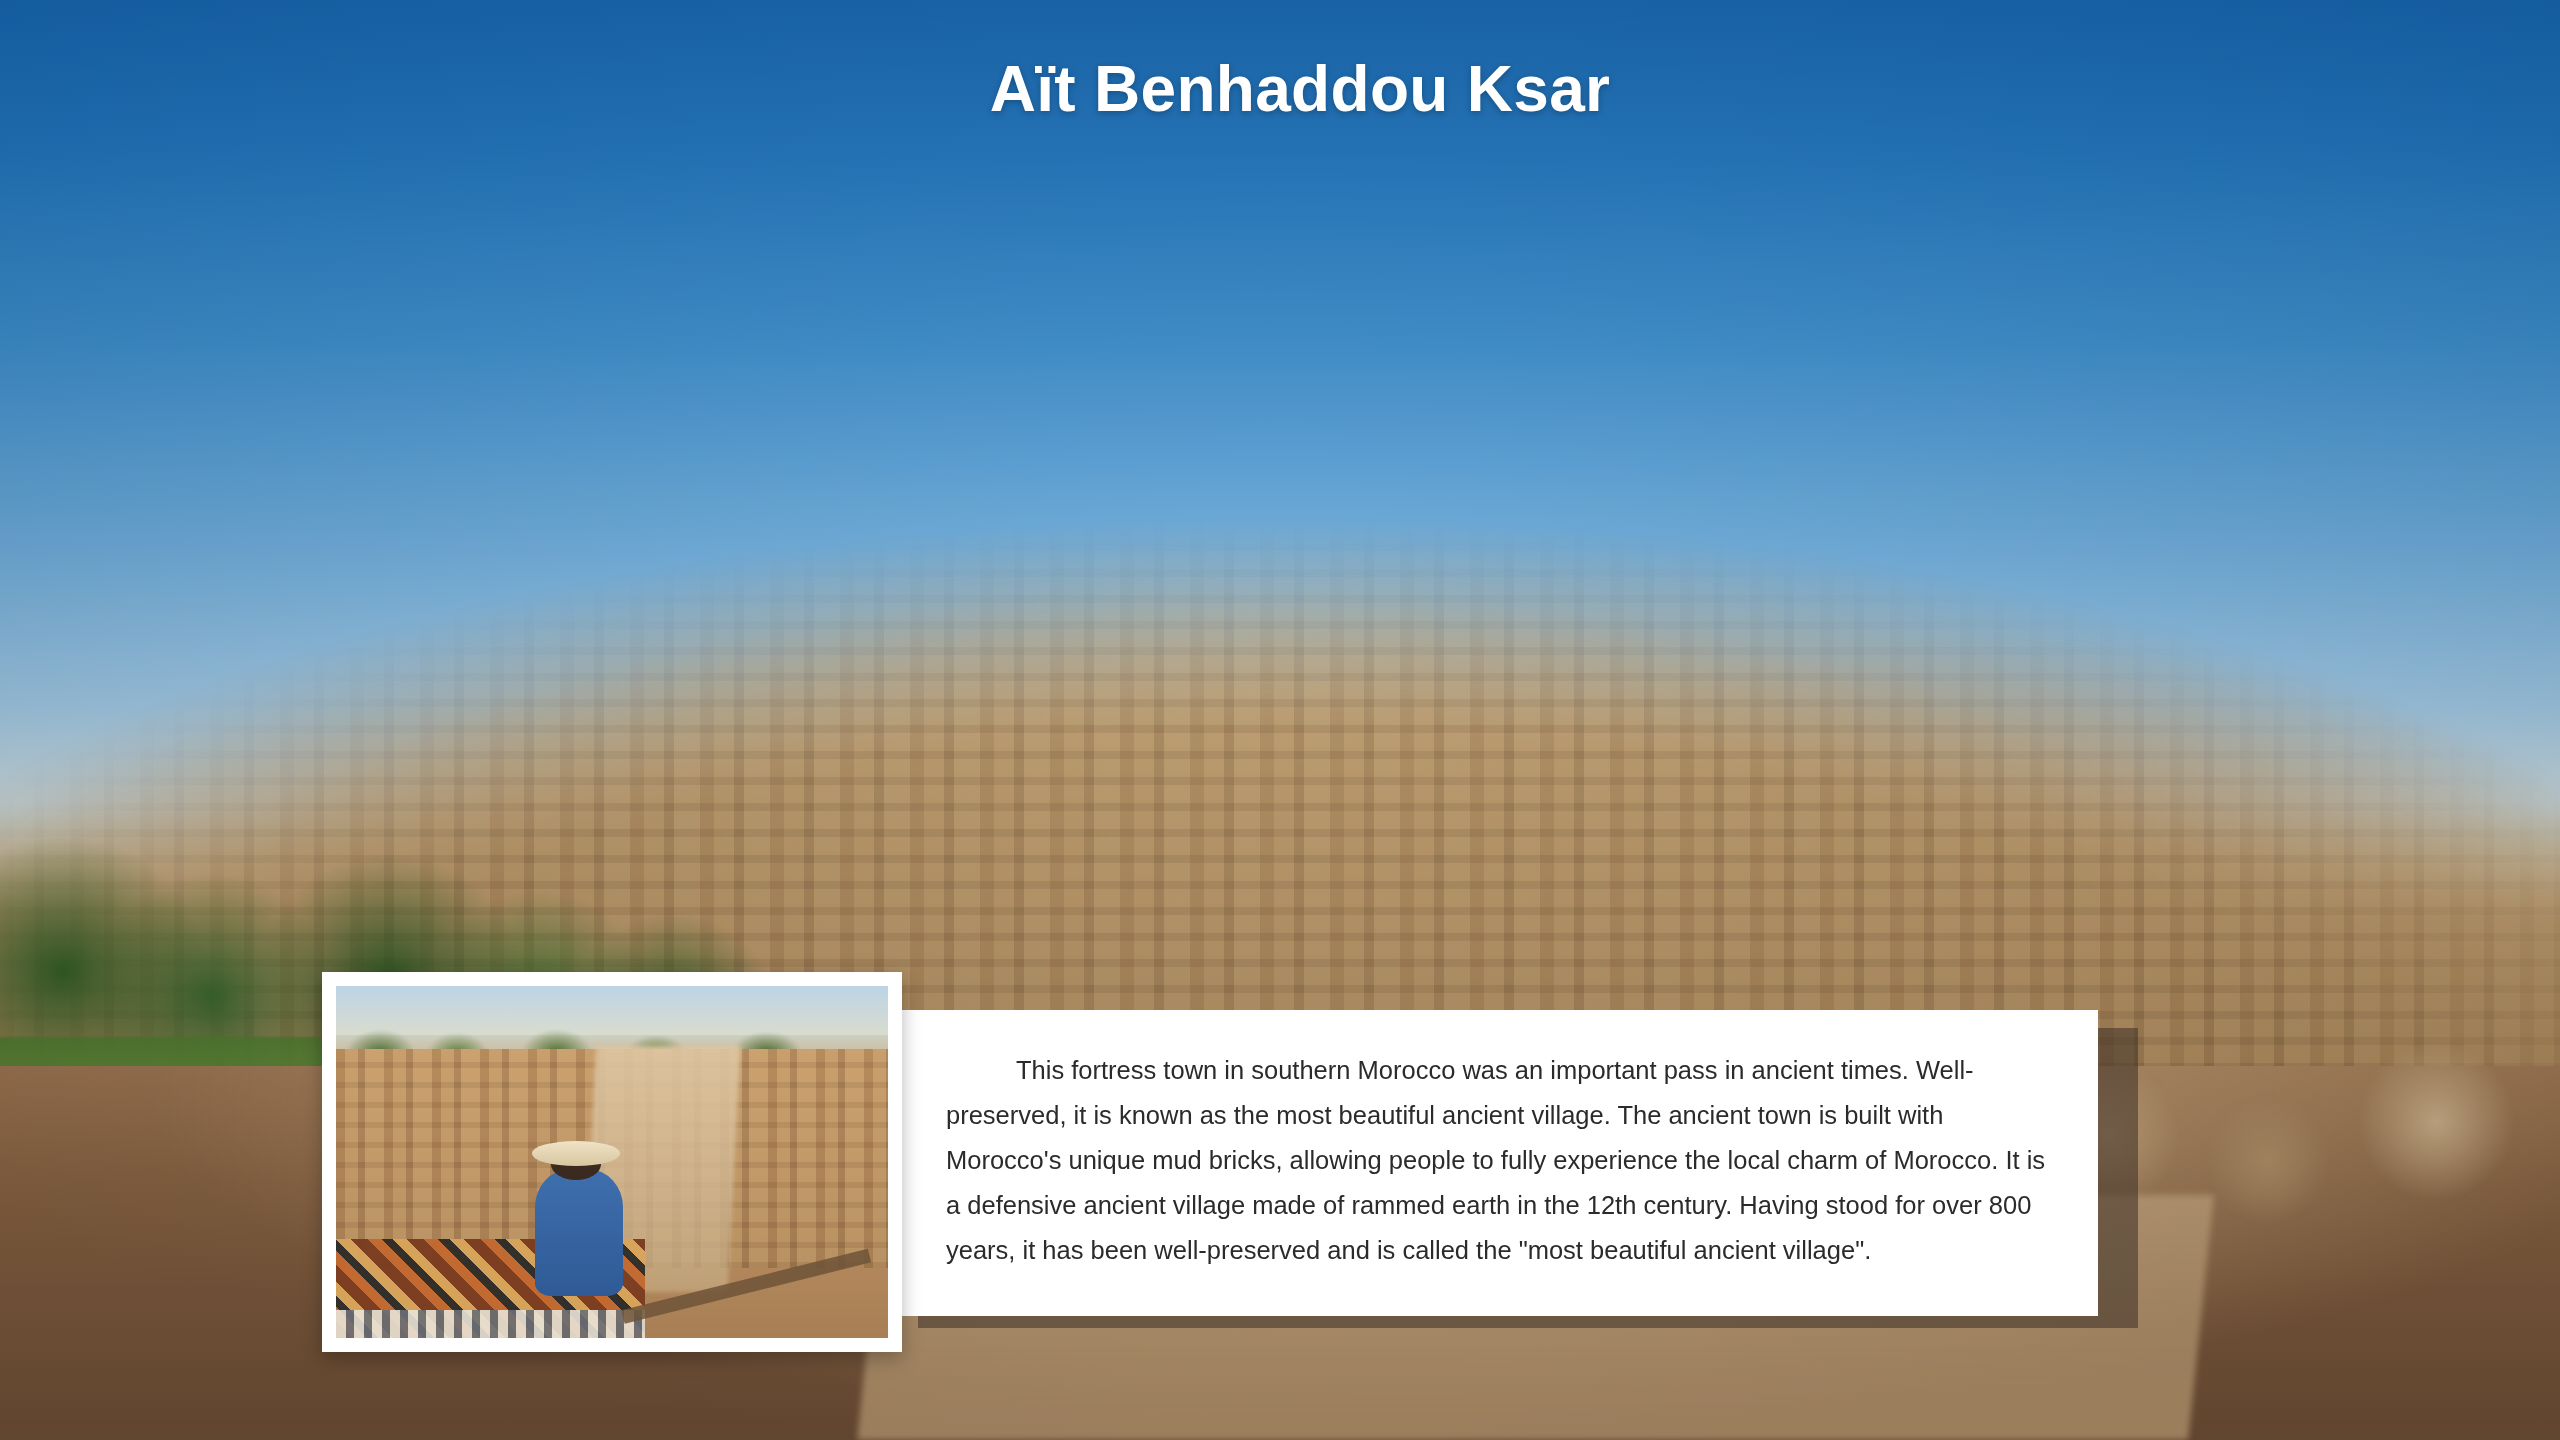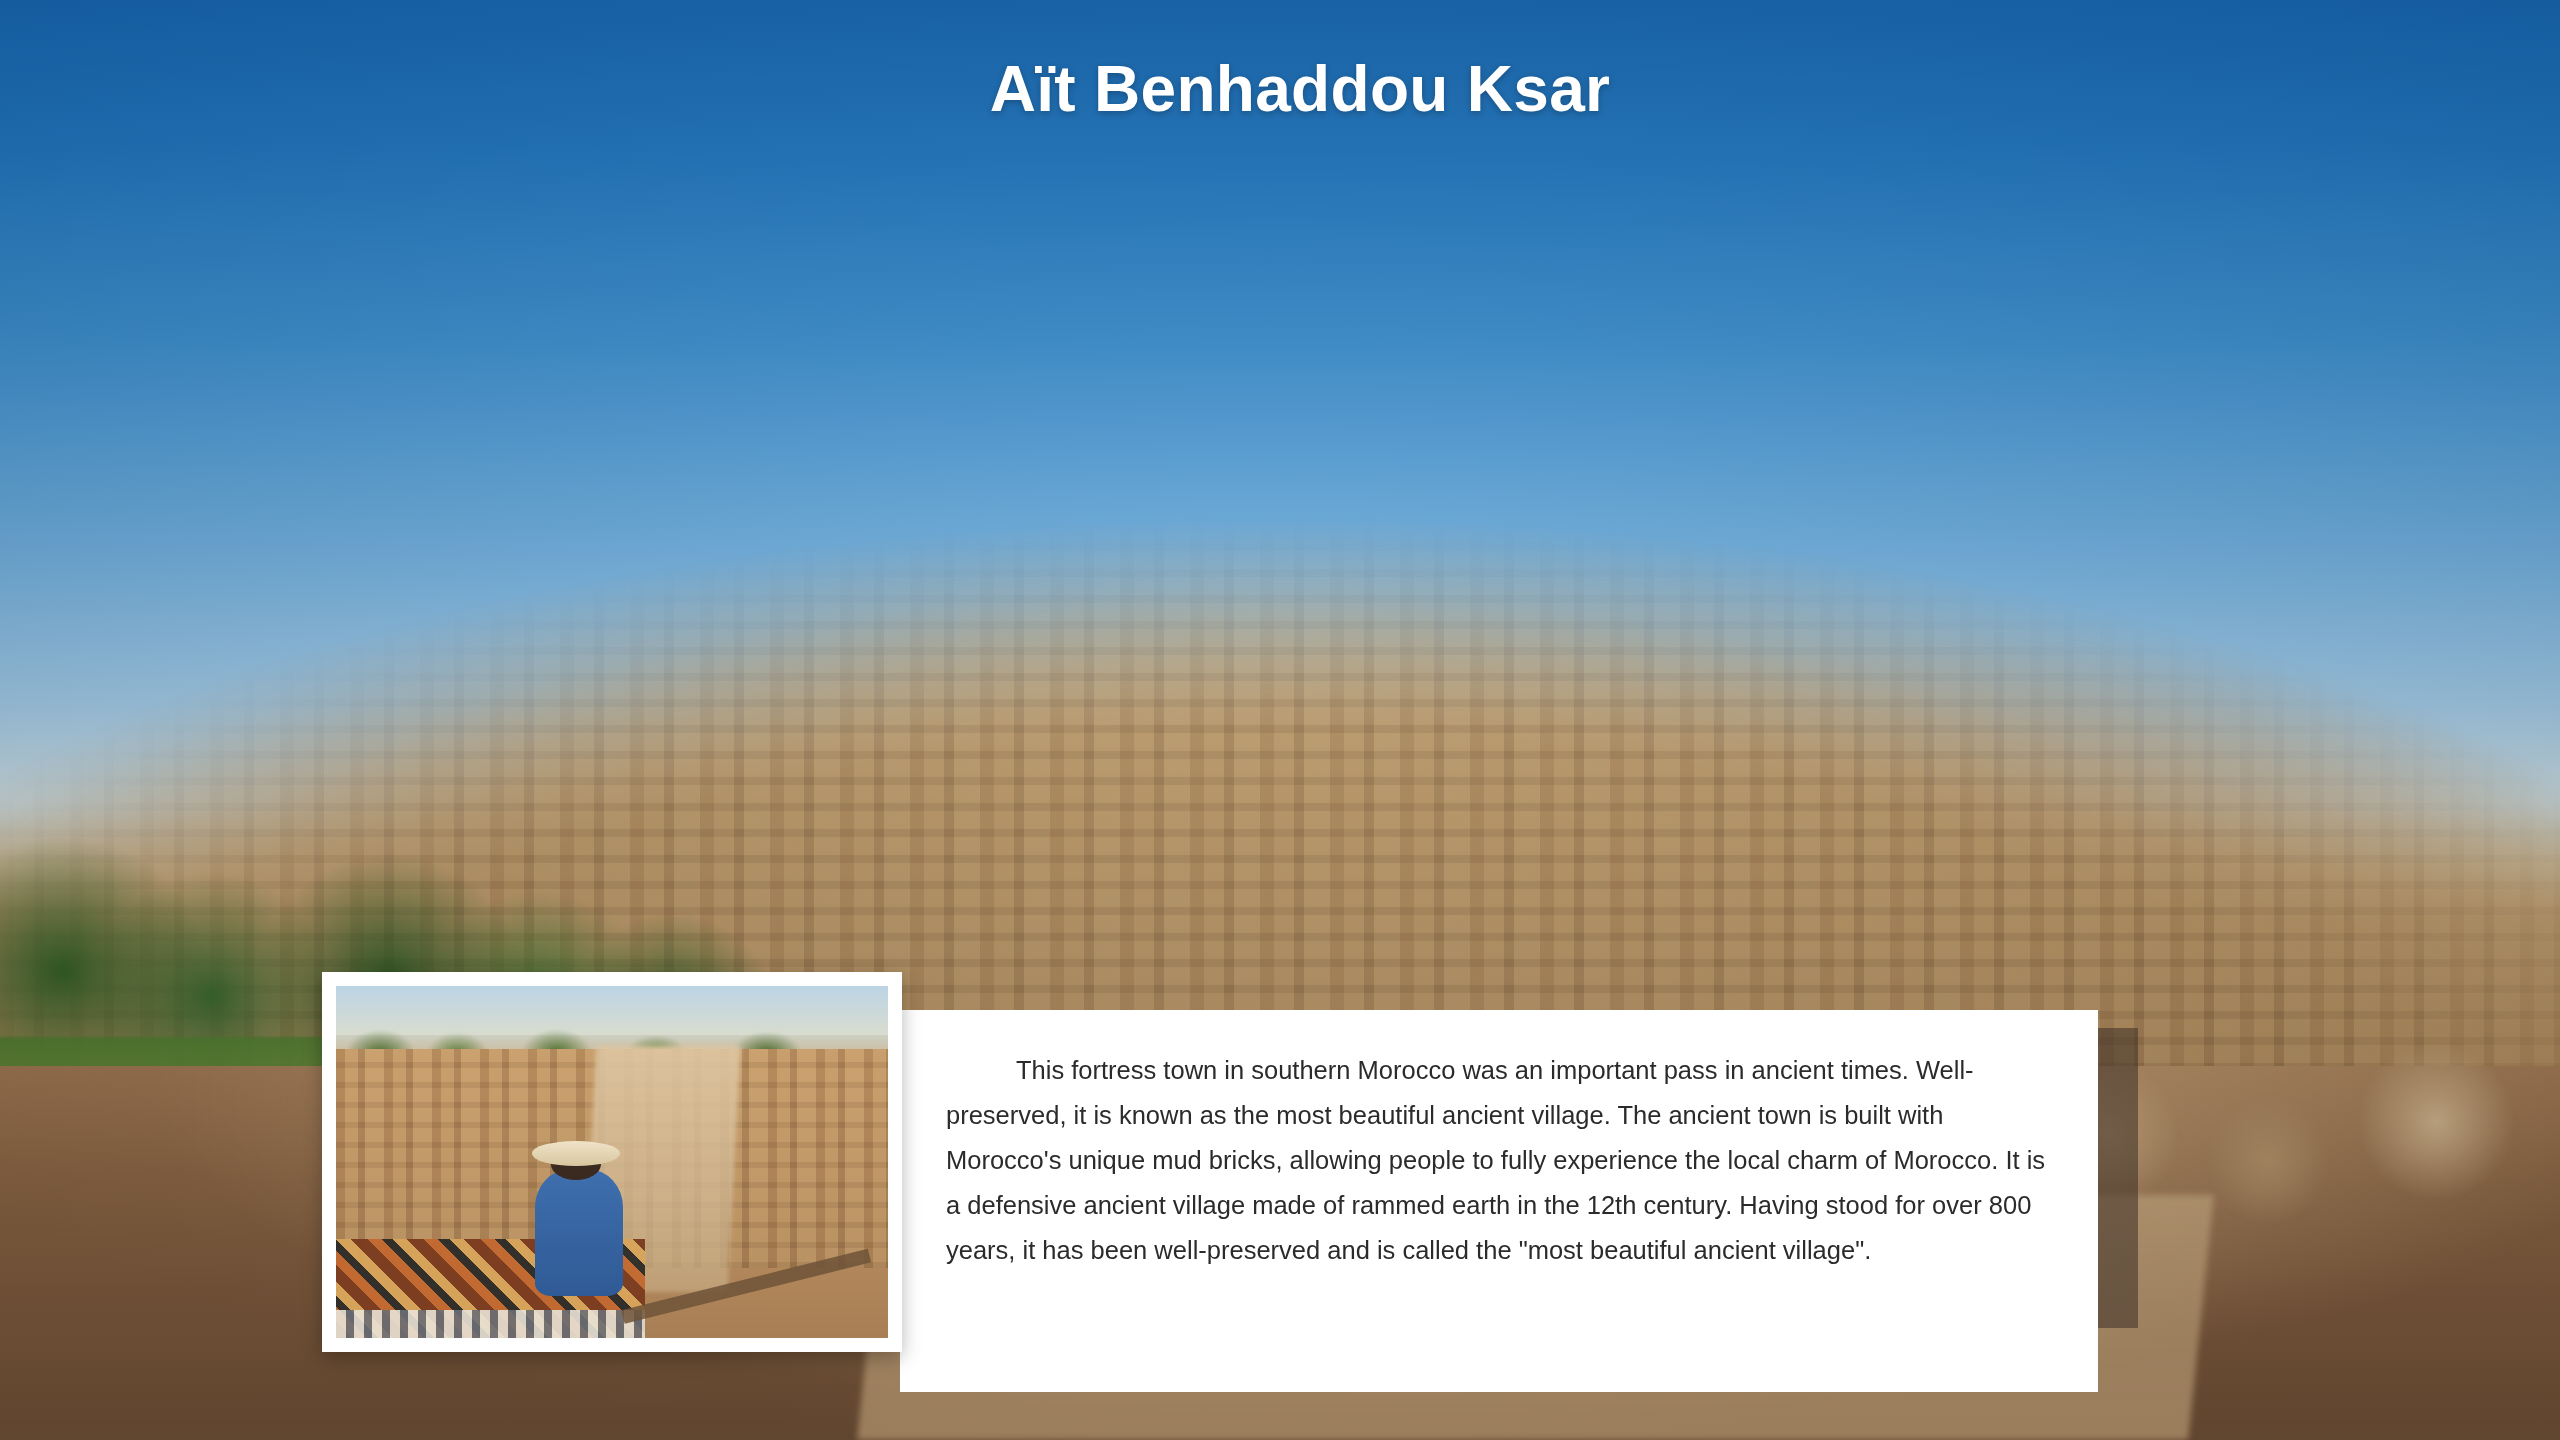--- a/index.html
+++ b/index.html
@@ -146,21 +146,21 @@
     top: 1028px;
     width: 1220px;
     height: 300px;
     background: rgba(60,48,38,0.55);
   }
   .text-card {
     position: absolute;
     left: 900px;
     top: 1010px;
     width: 1198px;
-    height: 382px;
+    height: 306px;
     background: #ffffff;
     box-sizing: border-box;
     padding: 38px 46px 30px 46px;
   }
   .body-text {
     margin: 0;
     color: #2b2b2b;
     font-size: 25.5px;
     line-height: 45px;
     text-indent: 70px;

